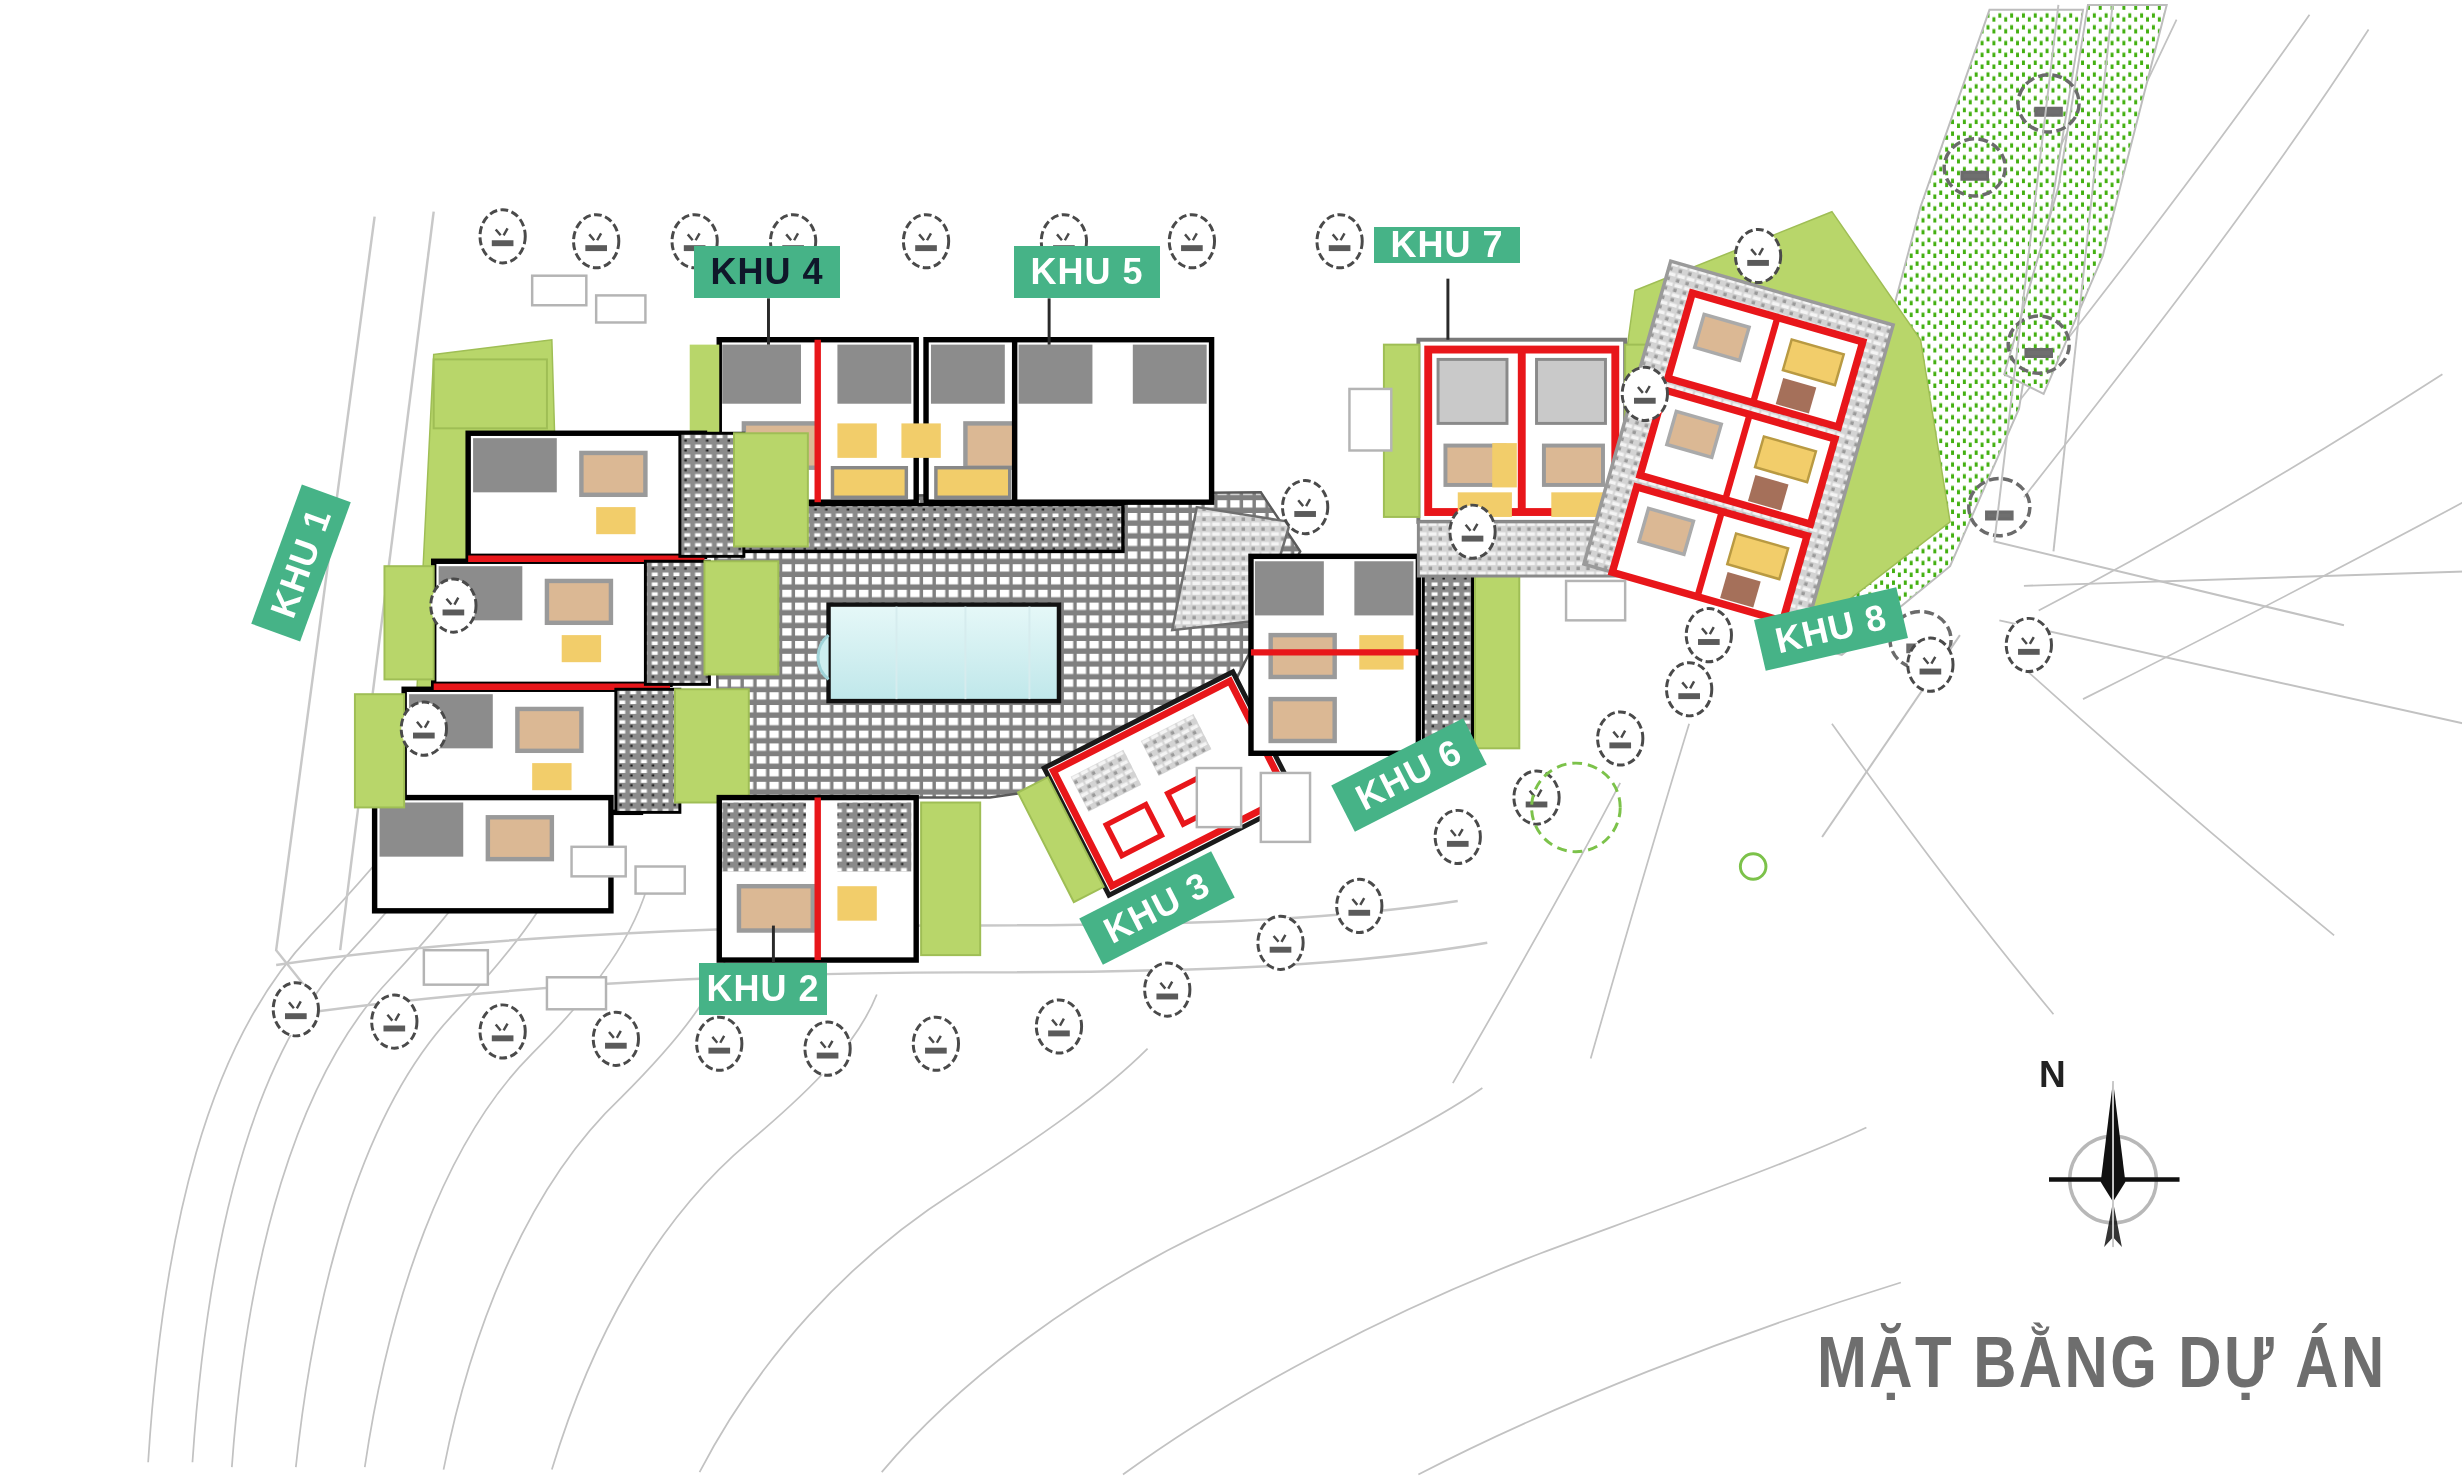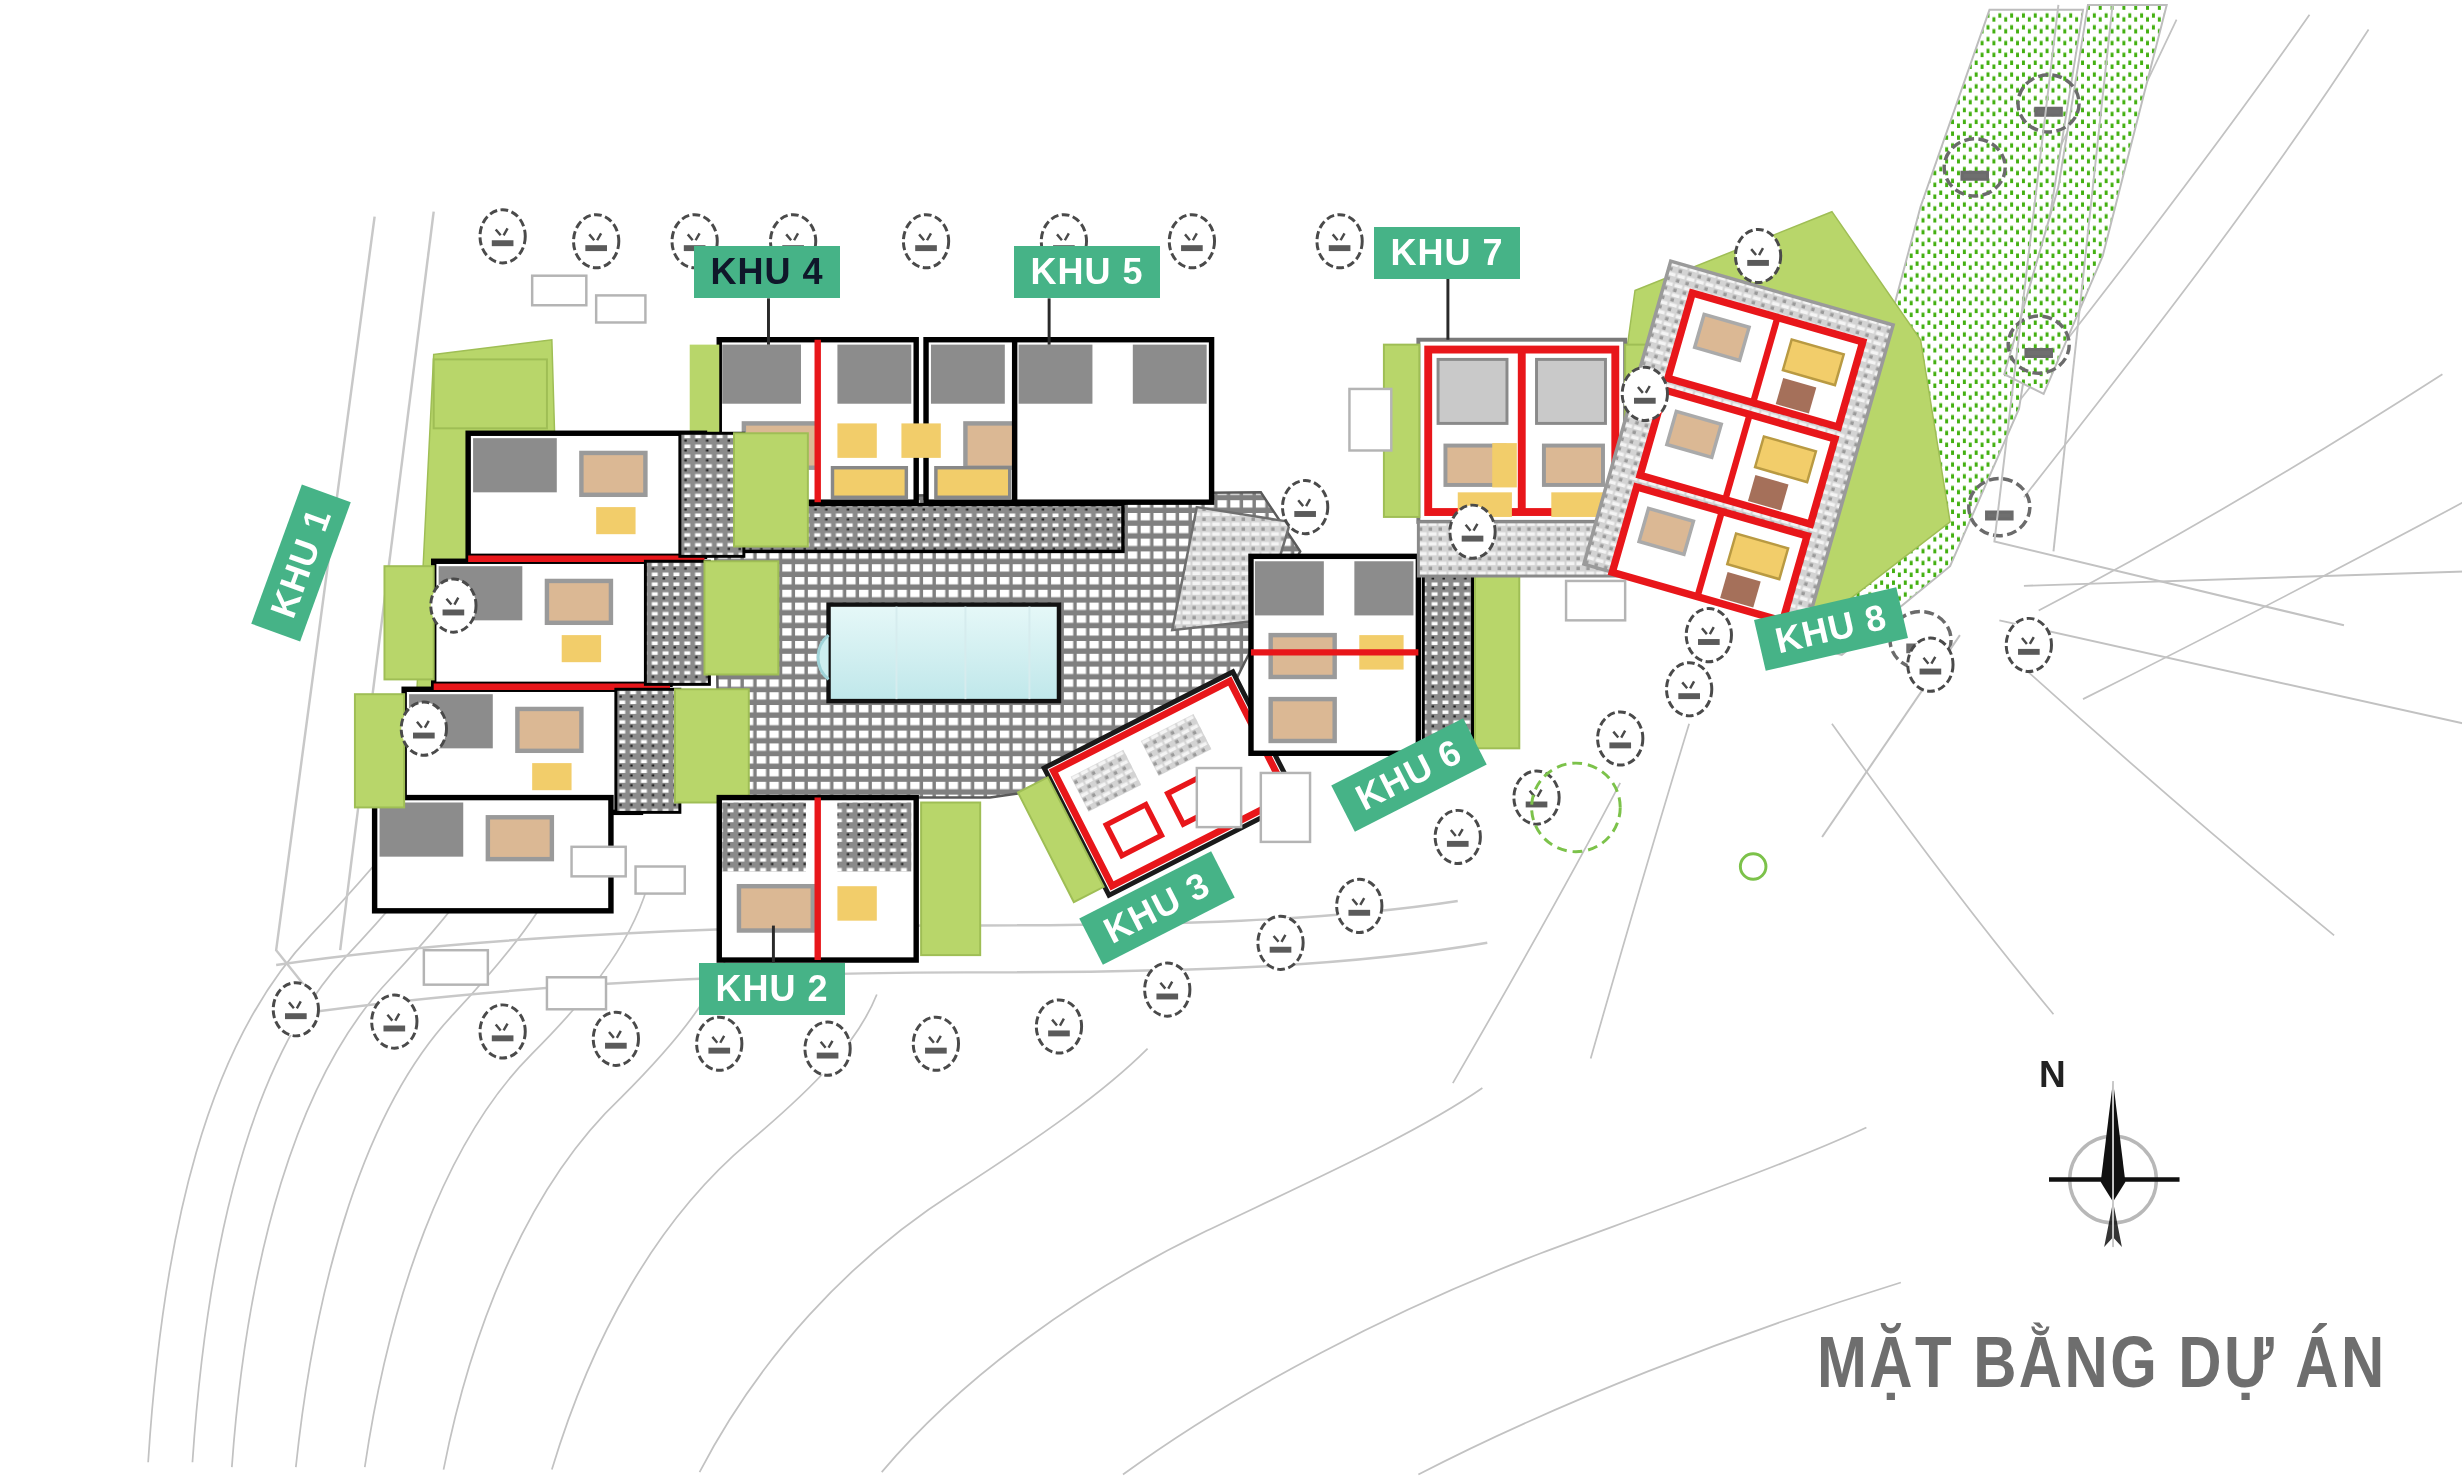--- a/index.html
+++ b/index.html
@@ -361,26 +361,26 @@
     <line x1="1560" y1="606" x2="1560" y2="700"></line>
     <line x1="2130" y1="606" x2="2130" y2="700"></line>
     <line x1="2940" y1="566" x2="2940" y2="690"></line>
     <line x1="1570" y1="1955" x2="1570" y2="1880"></line>
   </g>
 
 </svg>
 
 <div id="zone-labels">
     <div class="khu-label" style="left: 227px; top: 537px; width: 148px; height: 52px; background: rgb(70, 179, 135); color: rgb(255, 255, 255); transform: rotate(-70deg);">KHU 1</div>
-    <div class="khu-label" style="left: 699px; top: 963px; width: 146px; height: 52px; background: rgb(70, 179, 135); color: rgb(255, 255, 255);">KHU 2</div>
+    <div class="khu-label" style="left: 699px; top: 963px; width: 128px; height: 52px; background: rgb(70, 179, 135); color: rgb(255, 255, 255);">KHU 2</div>
     <div class="khu-label" style="left: 1083px; top: 882px; width: 148px; height: 52px; background: rgb(70, 179, 135); color: rgb(255, 255, 255); transform: rotate(-27deg);">KHU 3</div>
     <div class="khu-label" style="left: 694px; top: 246px; width: 146px; height: 52px; background: rgb(70, 179, 135); color: #0f172a;">KHU 4</div>
     <div class="khu-label" style="left: 978px; top: 246px; width: 146px; height: 52px; background: rgb(70, 179, 135); color: rgb(255, 255, 255); margin-left: 36px;">KHU 5</div>
     <div class="khu-label" style="left: 1335px; top: 749px; width: 148px; height: 52px; background: rgb(70, 179, 135); color: rgb(255, 255, 255); transform: rotate(-27deg);">KHU 6</div>
-    <div class="khu-label" style="left: 1374px; top: 227px; width: 146px; height: 52px; background: rgb(70, 179, 135); color: rgb(255, 255, 255);">KHU 7</div>
+    <div class="khu-label" style="left: 1374px; top: 227px; width: 146px; height: 36px; background: rgb(70, 179, 135); color: rgb(255, 255, 255);">KHU 7</div>
     <div class="khu-label" style="left: 1758px; top: 603px; width: 146px; height: 52px; background: rgb(70, 179, 135); color: rgb(255, 255, 255); transform: rotate(-13deg);">KHU 8</div>
   </div>
 
 <div id="north">
   <span class="nlab">N</span>
   <svg width="163" height="197" viewBox="0 0 330 400">
     <circle cx="160" cy="255" r="88" fill="none" stroke="#b8b8b8" stroke-width="7"></circle>
     <line x1="30" y1="255" x2="295" y2="255" stroke="#111" stroke-width="9"></line>
     <polygon points="160,55 185,260 160,300 135,260" fill="#111111"></polygon>
     <polygon points="160,300 178,392 160,372 142,392" fill="#111111" opacity="0.85"></polygon>

